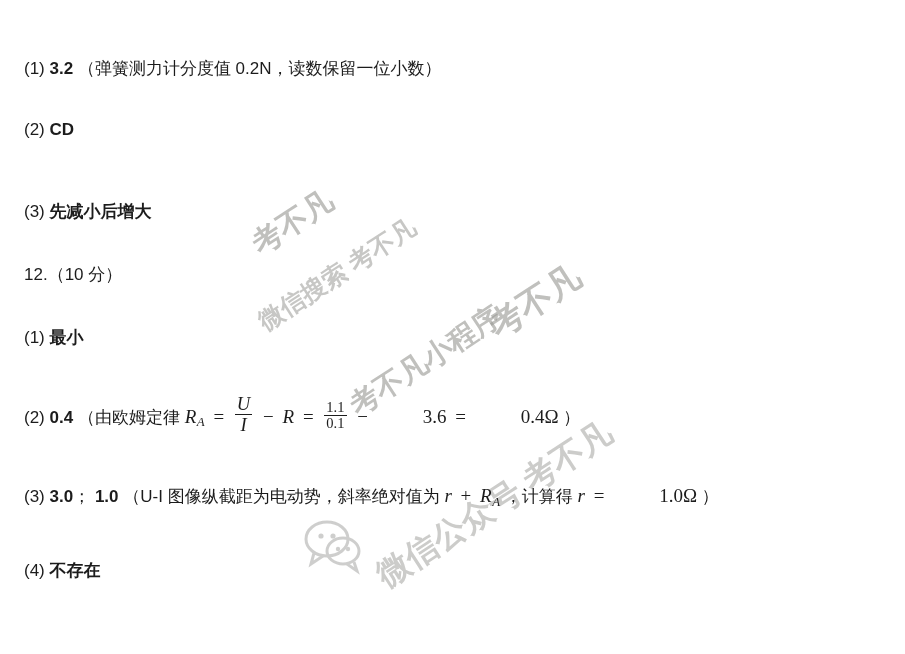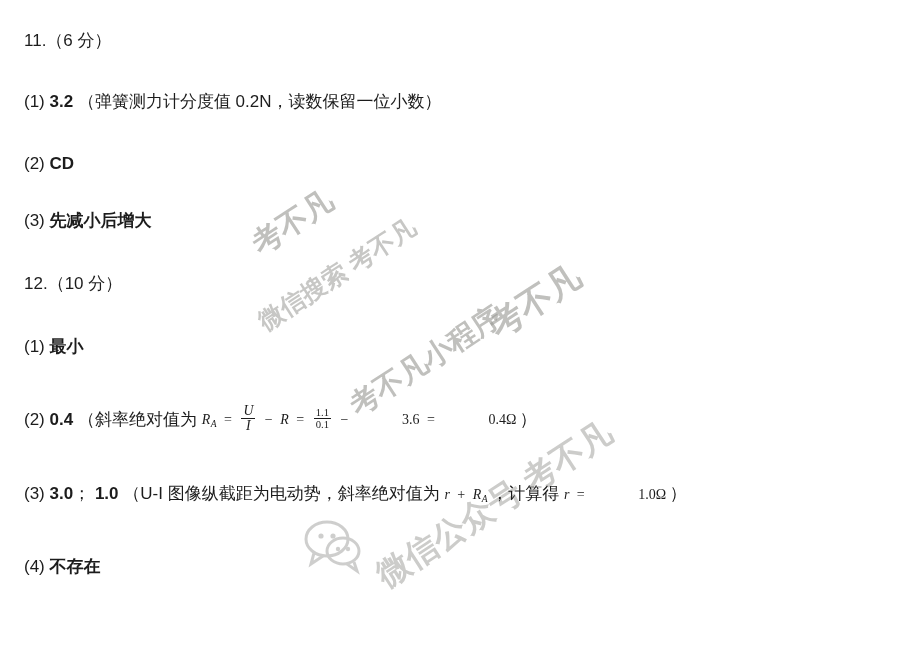--- a/index.html
+++ b/index.html
@@ -36,32 +36,32 @@
     font-weight: bold;
   }
   .note {
     font-weight: 400;
     text-align: right;
   }
   
   .l-11    { margin-top: 12px; }
   .l-11-1  { margin-top: 40px; }
   .l-11-2  { margin-top: 40px; }
-  .l-11-3  { margin-top: 36px; }
+  .l-11-3  { margin-top: 60px; }
   .l-12    { margin-top: 42px; }
   .l-12-1  { margin-top: 42px; }
   .l-12-2  { margin-top: 46px; }
   .l-12-3  { margin-top: 50px; }
   .l-12-4  { margin-top: 50px; }
 
   
   .math {
     font-family: "Liberation Serif", serif;
     font-style: italic;
-    font-size: 14px;
+    font-size: 19px;
   }
   .math .up {
     font-style: normal;
     margin-left: 46px;
   }
   .sub {
     font-style: italic;
     font-size: 0.68em;
     vertical-align: -0.28em;
     margin-left: 0.5px;
@@ -146,23 +146,20 @@
       <path d="M54 50 L57 59 L47 52"></path>
     </g>
     <g fill="#8d8d8a">
       <circle cx="21" cy="24" r="2.6"></circle>
       <circle cx="33" cy="24" r="2.6"></circle>
       <circle cx="38" cy="37" r="2.2"></circle>
       <circle cx="48" cy="37" r="2.2"></circle>
     </g>
   </svg>
 
-  <div class="line l-11">
-    <span class="lbl">11.（6 分）</span>
-  </div>
 
   <div class="line l-11-1">
     <span class="lbl">(1)</span>
     <span class="ans">3.2</span>
     <span class="note">（弹簧测力计分度值 0.2N，读数保留一位小数）</span>
   </div>
 
   <div class="line l-11-2">
     <span class="lbl">(2)</span>
     <span class="ans">CD</span>
@@ -178,21 +175,21 @@
   </div>
 
   <div class="line l-12-1">
     <span class="lbl">(1)</span>
     <span class="ans">最小</span>
   </div>
 
   <div class="line l-12-2">
     <span class="lbl">(2)</span>
     <span class="ans">0.4</span>
-    <span class="note">（斜率绝对值为</span>
+    <span class="note">（由欧姆定律</span>
     <span class="math">
       <span>R</span><span class="sub">A</span>
       <span class="op">=</span>
       <span class="frac">
         <span class="num">U</span>
         <span class="den">I</span>
       </span>
       <span class="op">−</span>
       <span>R</span>
       <span class="op">=</span>

